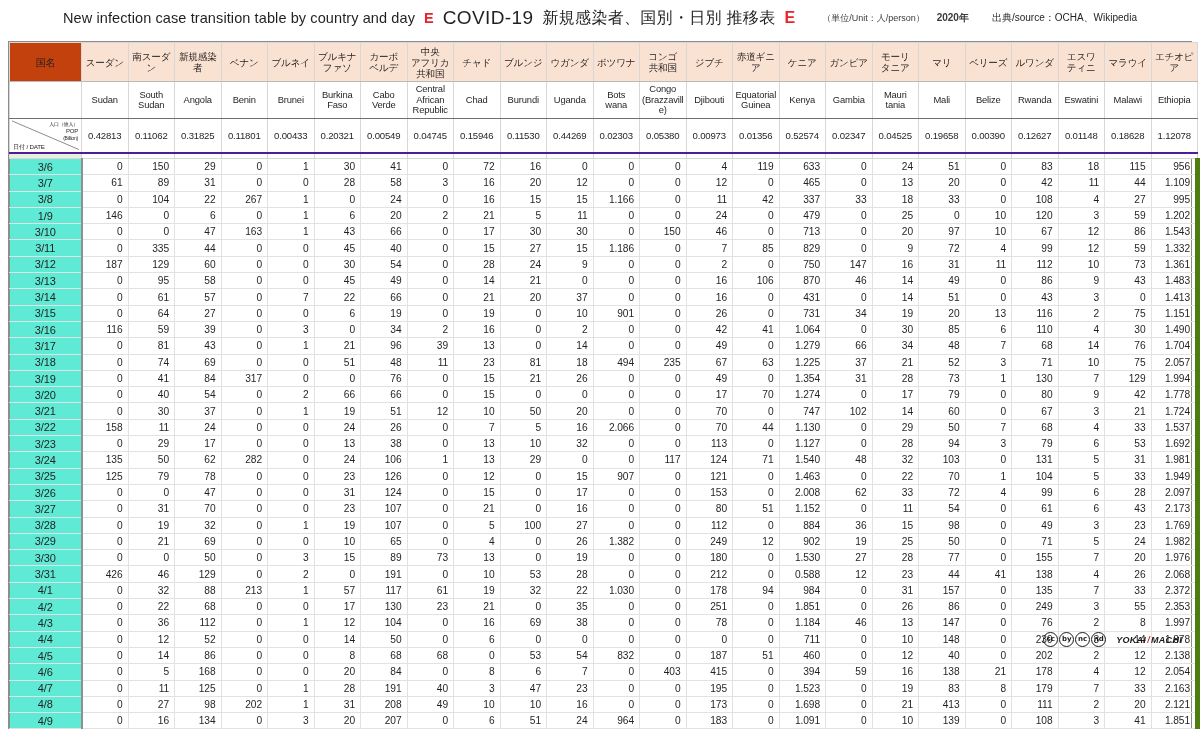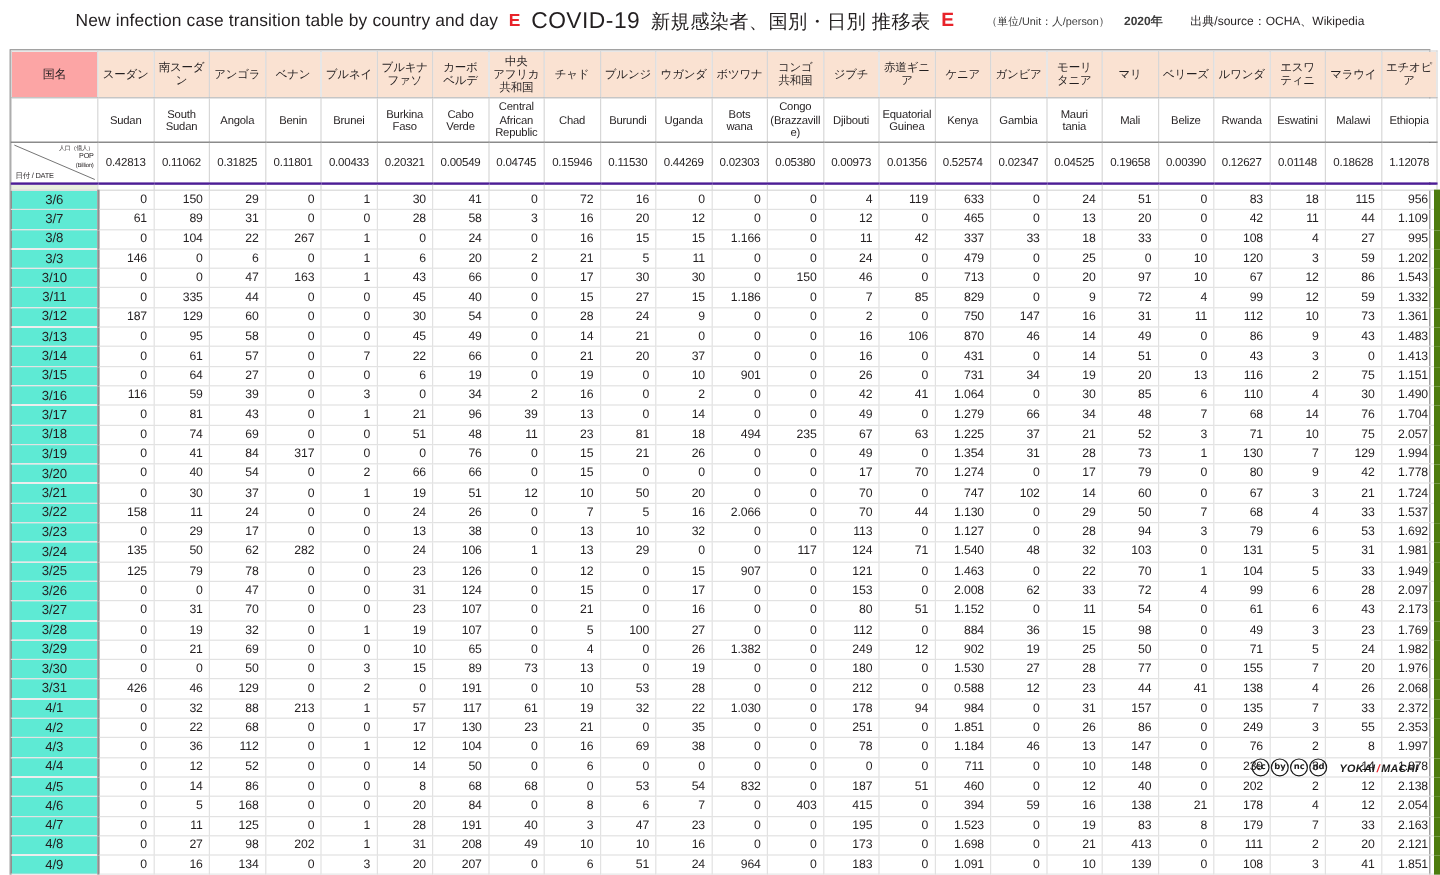--- a/index.html
+++ b/index.html
@@ -55,21 +55,21 @@
     background:#fae2d2;
     text-align:center;
     vertical-align:middle;
     font-size:9.6px;
     line-height:11px;
     letter-spacing:-.2px;
     color:#231f20;
     border-bottom:1px solid #b9b9b9;
   }
   tr.hdr-jp td.corner{
-    background:#fca5a5;
+    background:#c2410c;
     font-size:10px;
   }
   
   tr.hdr-en td{
     height:37px;
     background:#ffffff;
     text-align:center;
     vertical-align:middle;
     font-size:9.4px;
     line-height:10.5px;
@@ -195,21 +195,21 @@
           <col class="cx">
           <col class="cx">
           <col class="cx">
           <col class="cx">
         </colgroup>
       <thead>
         <tr class="hdr-jp">
           <td class="corner">国名</td>
         <td>スーダン</td>
             <td>南スーダン</td>
-            <td>アンゴラ</td>
+            <td>新規感染者</td>
             <td>ベナン</td>
             <td>ブルネイ</td>
             <td>ブルキナ<br>ファソ</td>
             <td>カーボ<br>ベルデ</td>
             <td>中央<br>アフリカ<br>共和国</td>
             <td>チャド</td>
             <td>ブルンジ</td>
             <td>ウガンダ</td>
             <td>ボツワナ</td>
             <td>コンゴ<br>共和国</td>
@@ -395,21 +395,21 @@
             <td>33</td>
             <td>18</td>
             <td>33</td>
             <td>0</td>
             <td>108</td>
             <td>4</td>
             <td>27</td>
             <td class="lastcol">995</td>
           </tr>
           <tr class="drow">
-            <td class="datecell">3/3</td>
+            <td class="datecell">1/9</td>
             <td>146</td>
             <td>0</td>
             <td>6</td>
             <td>0</td>
             <td>1</td>
             <td>6</td>
             <td>20</td>
             <td>2</td>
             <td>21</td>
             <td>5</td>

